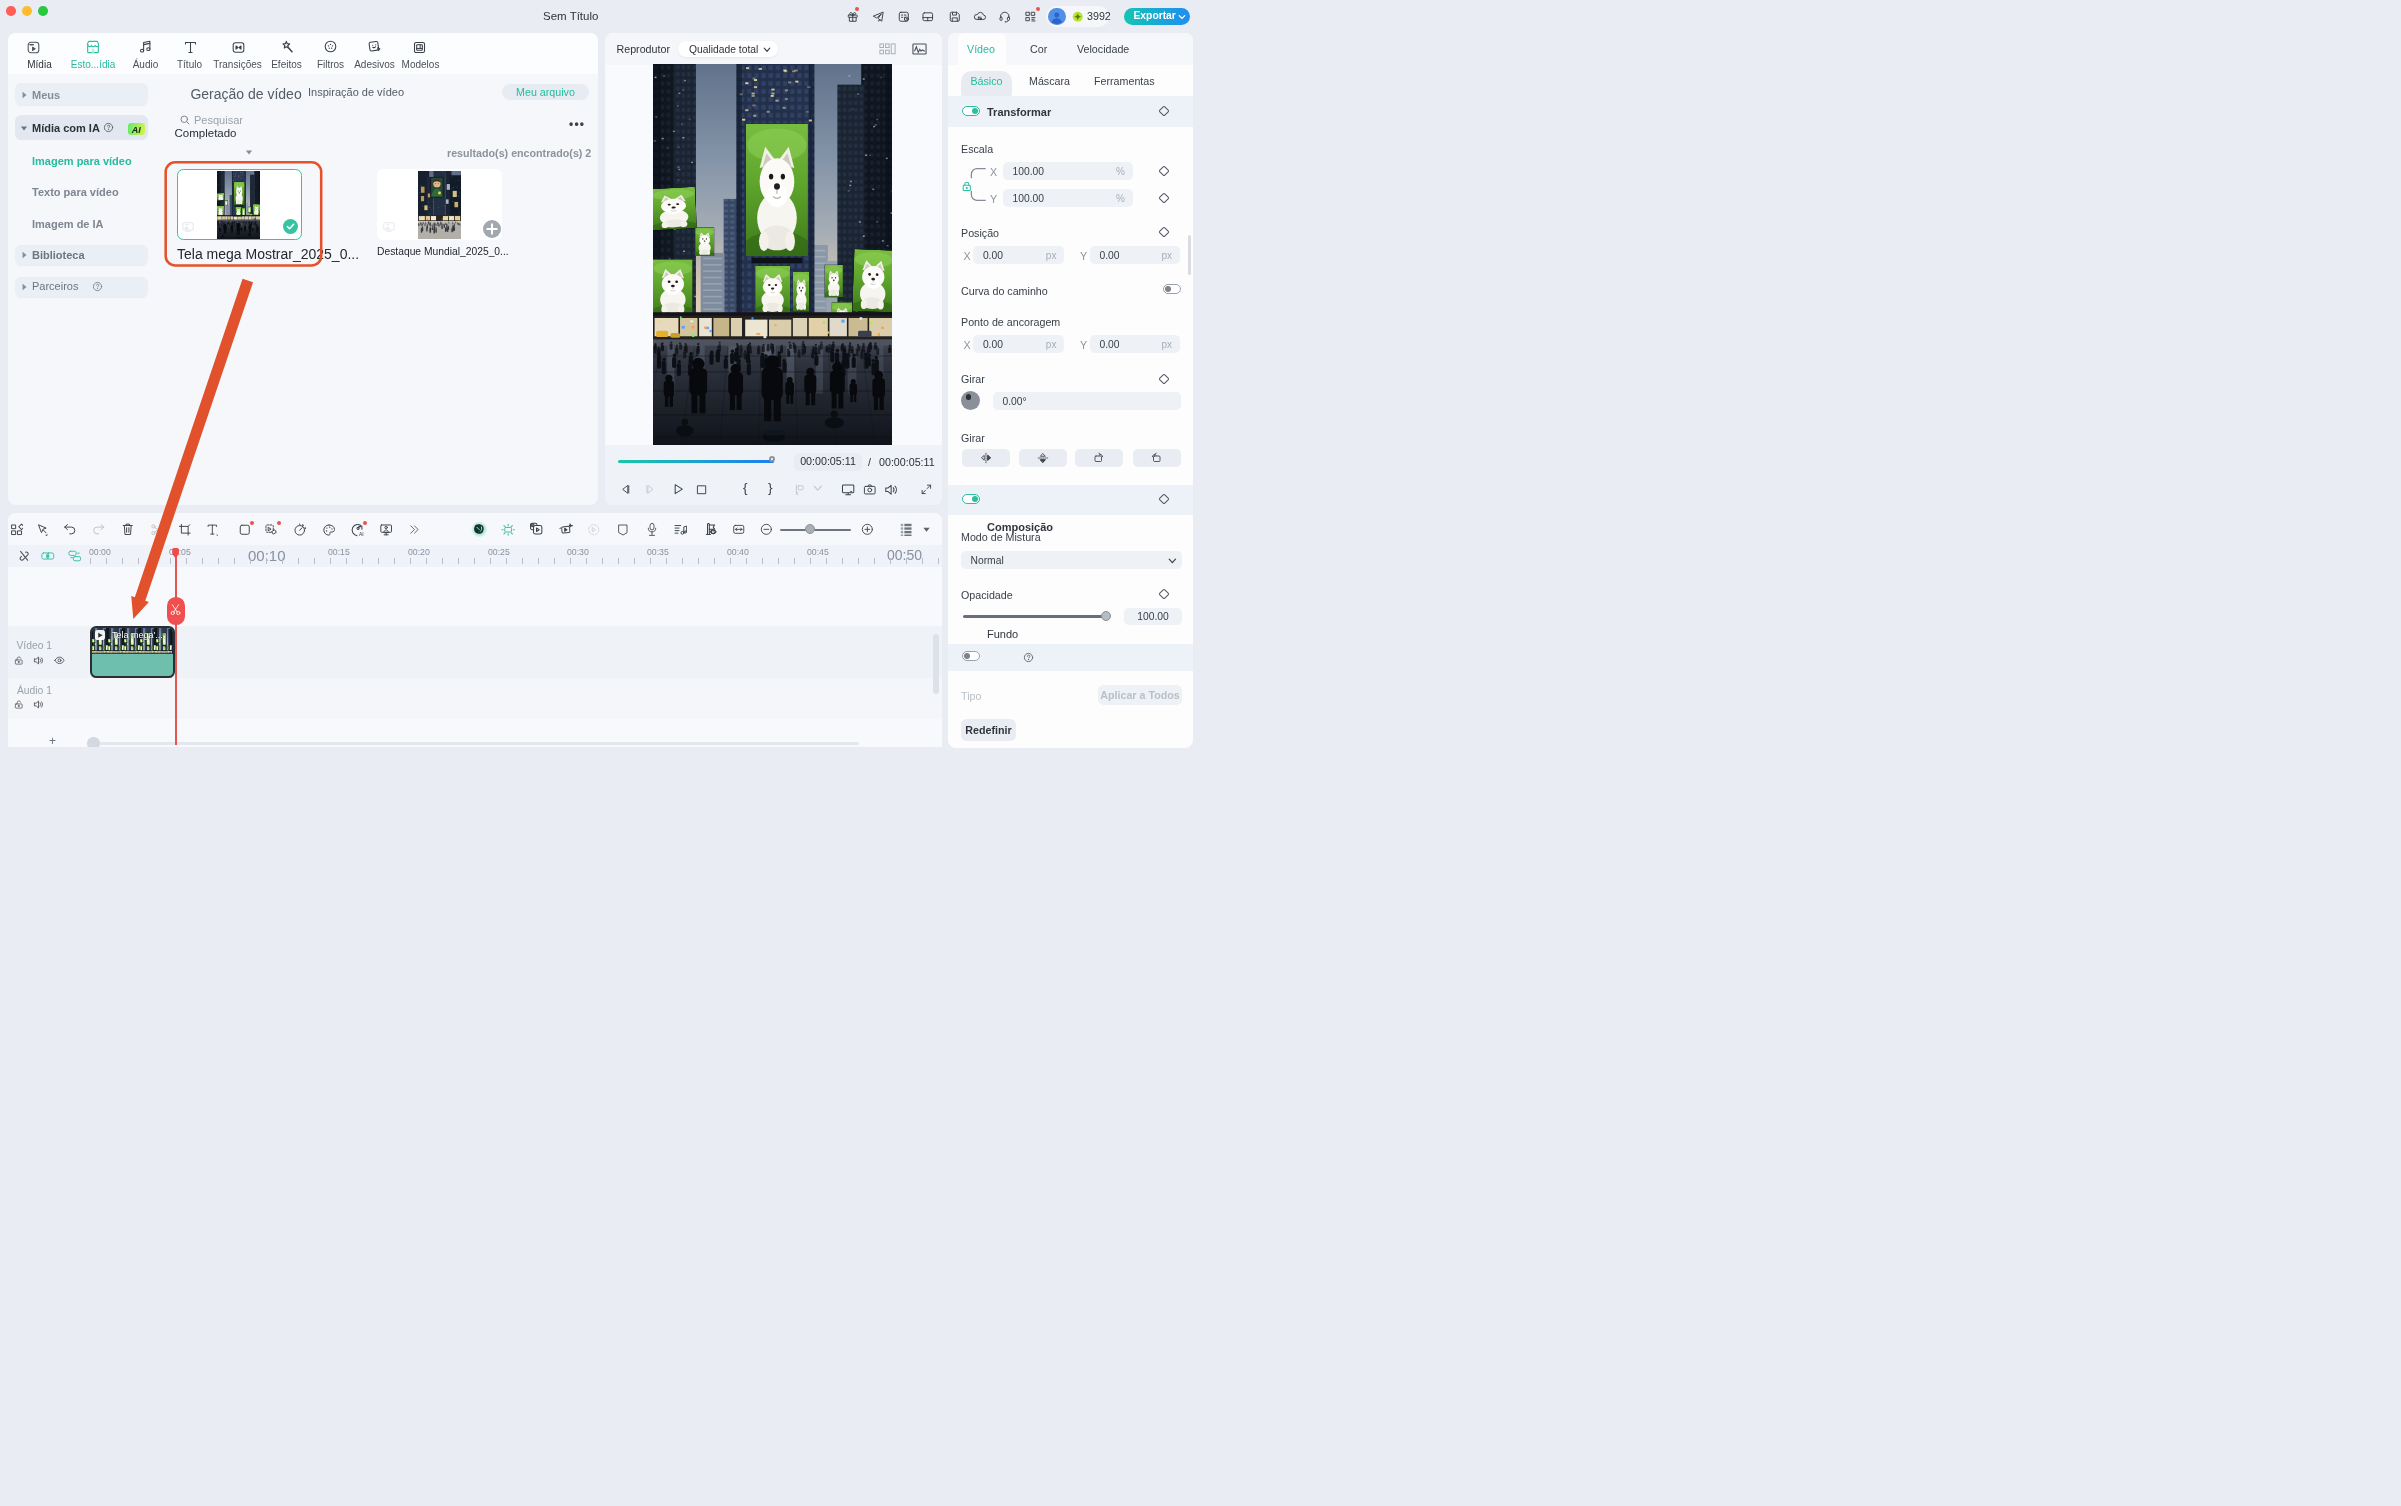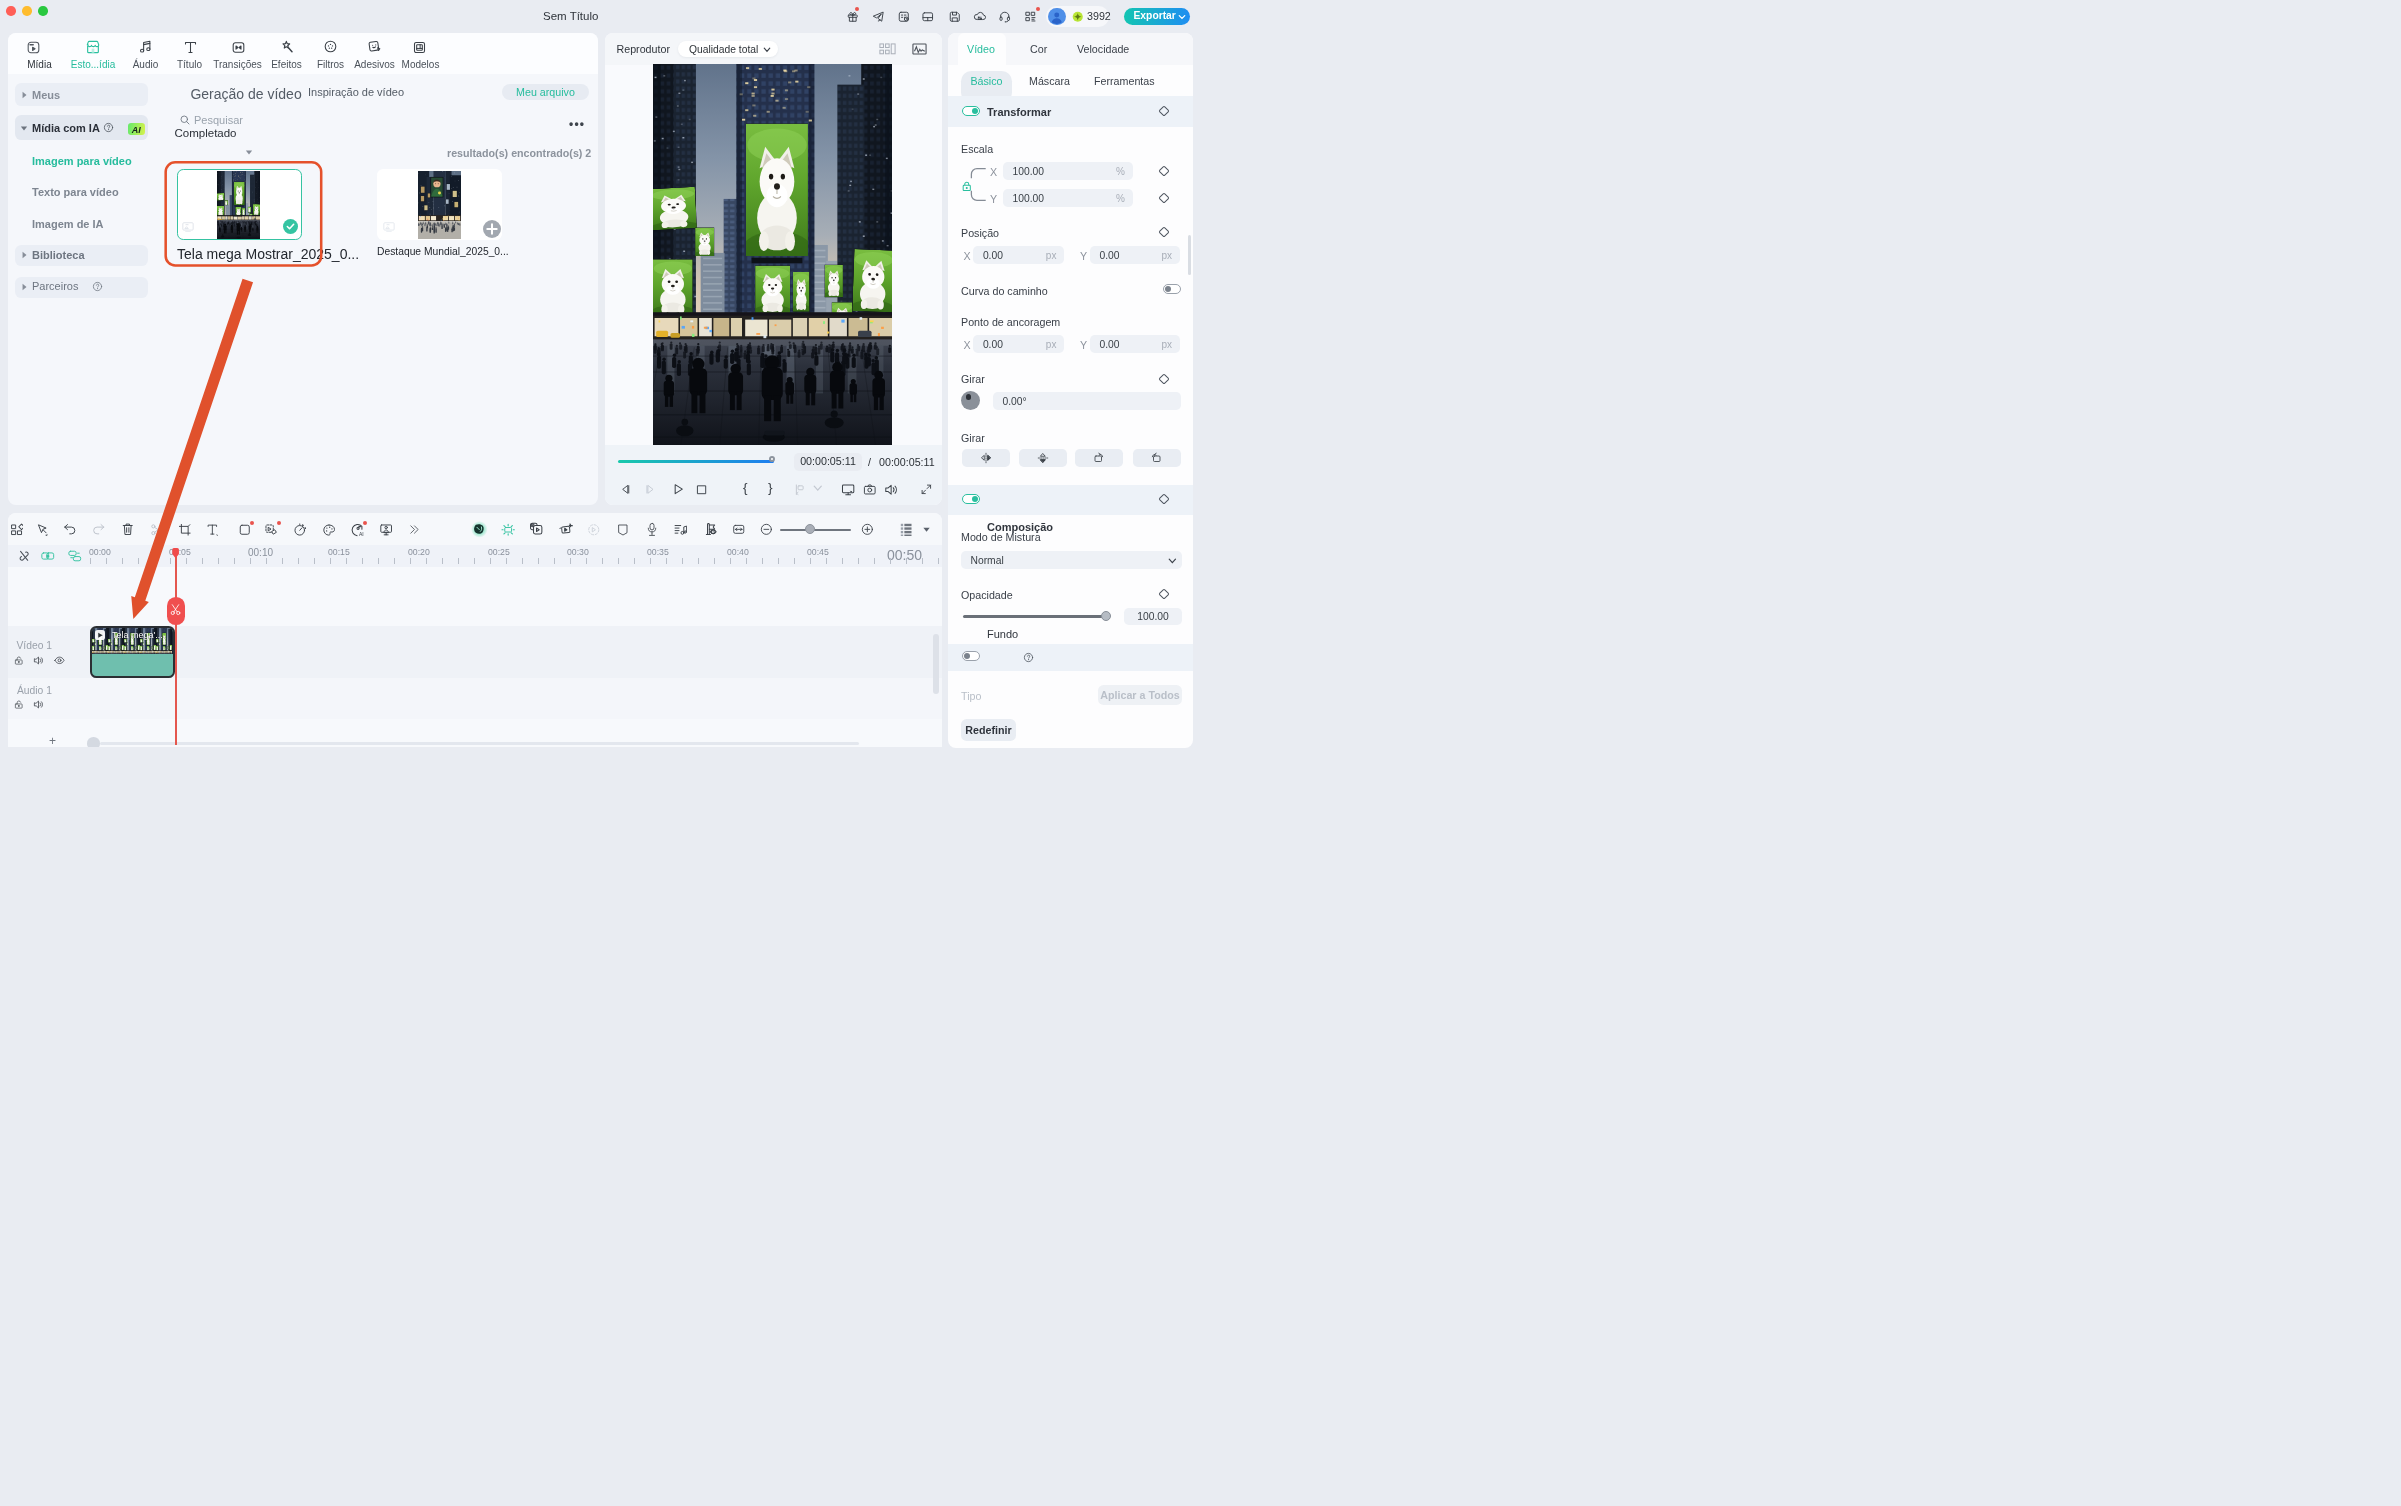--- a/index.html
+++ b/index.html
@@ -1910,21 +1910,21 @@
       </svg>
     <svg class="abs" style="left:60px;top:4.8px" width="13.5" height="12" viewBox="0 0 24 21">
         <g class="ic" style="stroke:#35c3a2" stroke-width="2">
           <rect x="1.5" y="2" width="13" height="7.5" rx="3"></rect>
           <rect x="9.5" y="11.5" width="13" height="7.5" rx="3"></rect>
           <path d="M5 13.5h3M17 5.5h3"></path>
         </g>
       </svg>
     <div class="abs" style="left:81px;top:2.4px;font-size:8.7px;color:#8a919c">00:00</div>
       <div class="abs" style="left:161px;top:2.4px;font-size:8.7px;color:#8a919c">00:05</div>
-      <div class="abs" style="left:240px;top:2.4px;font-size:10px;color:#8a919c">00:10</div>
+      <div class="abs" style="left:240px;top:2.4px;font-size:15px;color:#8a919c">00:10</div>
       <div class="abs" style="left:320px;top:2.4px;font-size:8.7px;color:#8a919c">00:15</div>
       <div class="abs" style="left:400px;top:2.4px;font-size:8.7px;color:#8a919c">00:20</div>
       <div class="abs" style="left:480px;top:2.4px;font-size:8.7px;color:#8a919c">00:25</div>
       <div class="abs" style="left:559px;top:2.4px;font-size:8.7px;color:#8a919c">00:30</div>
       <div class="abs" style="left:639px;top:2.4px;font-size:8.7px;color:#8a919c">00:35</div>
       <div class="abs" style="left:719px;top:2.4px;font-size:8.7px;color:#8a919c">00:40</div>
       <div class="abs" style="left:799px;top:2.4px;font-size:8.7px;color:#8a919c">00:45</div>
       <div class="abs" style="left:879px;top:2.4px;font-size:14px;color:#8a919c">00:50</div>
     <div id="ticks" class="abs" style="left:82px;top:13px;width:852px;height:6.3px;background:repeating-linear-gradient(90deg,#b9bfc9 0,#b9bfc9 0.8px,transparent 0.8px,transparent 16px)"></div>
   </div>

